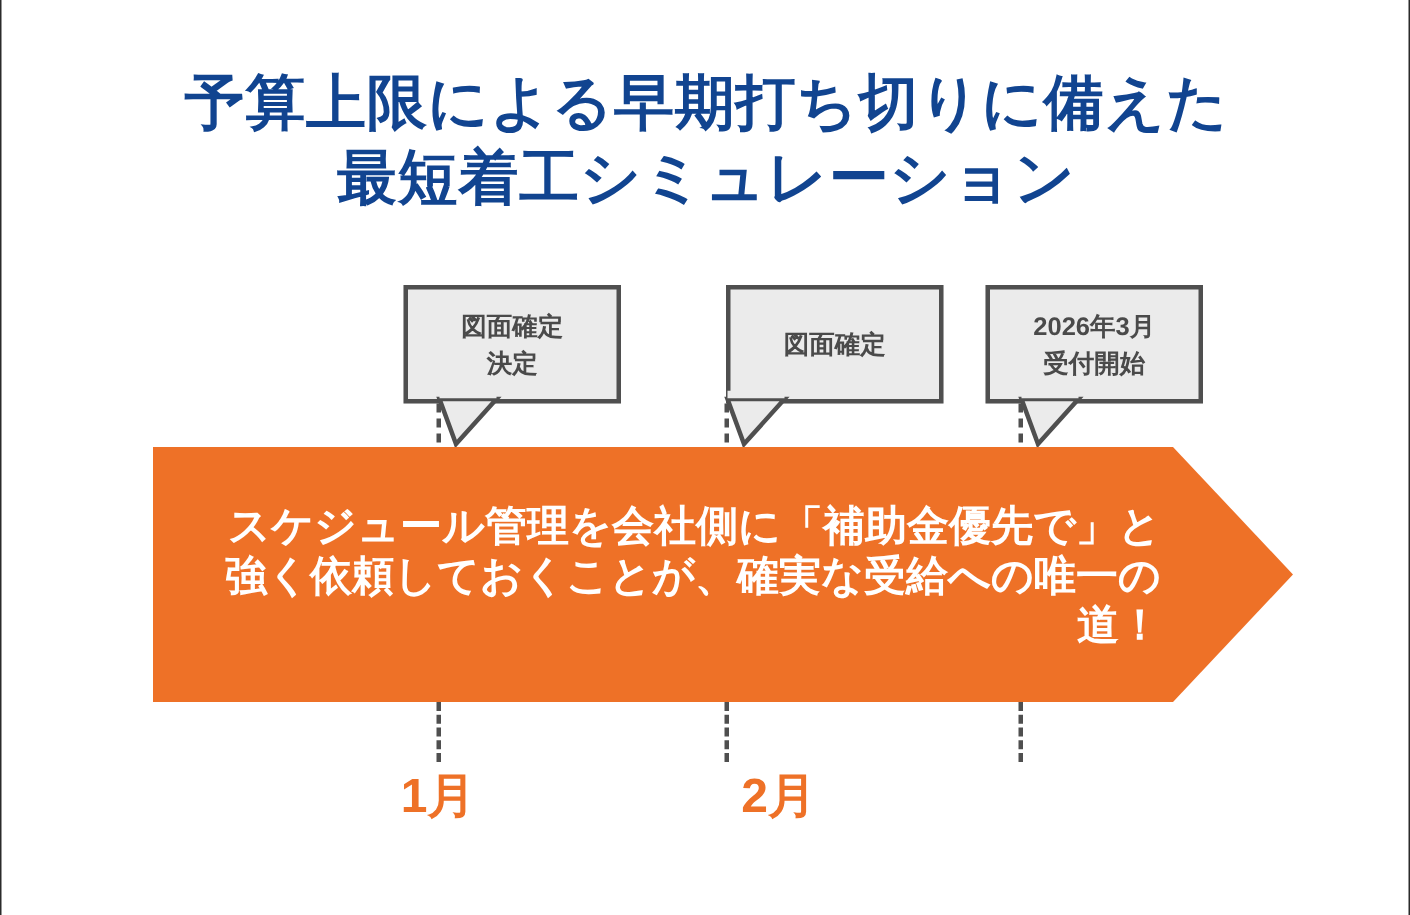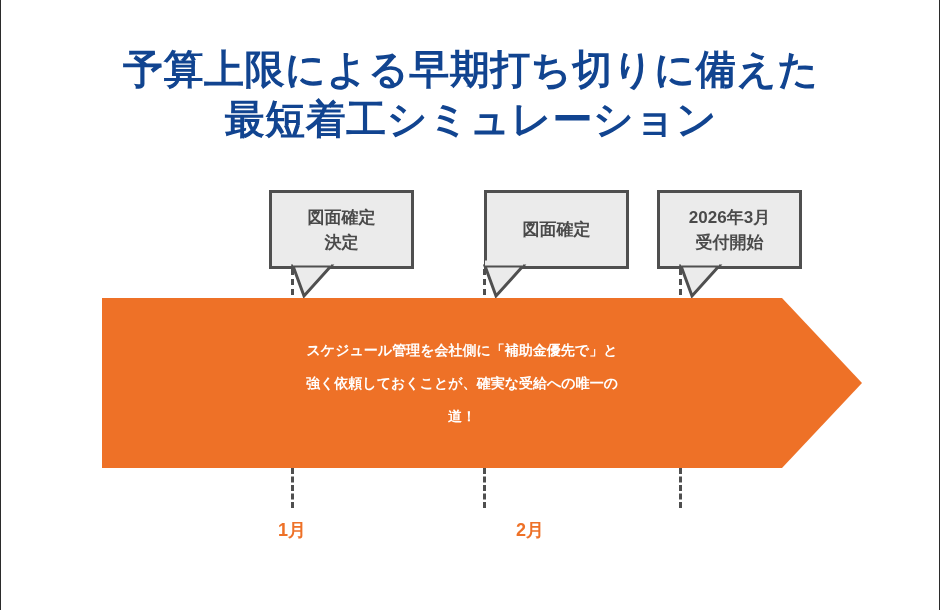--- a/index.html
+++ b/index.html
@@ -80,45 +80,45 @@
     top: 0;
     width: 640px;
     height: 170px;
     display: flex;
     align-items: center;
     justify-content: center;
   }
   .banner-text p {
     margin: 0;
     color: #ffffff;
-    font-size: 14px;
+    font-size: 28px;
     font-weight: bold;
     line-height: 33px;
-    text-align: center;
+    text-align: right;
     white-space: pre-line;
   }
 
   
   .dash-top {
     position: absolute;
     width: 0;
     border-left: 3px dashed #4f4f4f;
   }
   .dash-bottom {
     position: absolute;
     width: 0;
     border-left: 3px dashed #4f4f4f;
     height: 40px;
   }
 
   
   .month {
     position: absolute;
     color: #ee7127;
-    font-size: 18px;
+    font-size: 32px;
     font-weight: bold;
     line-height: 34px;
     text-align: center;
     width: 120px;
   }
 </style>
 </head>
 <body>
 
 <div id="slide">

